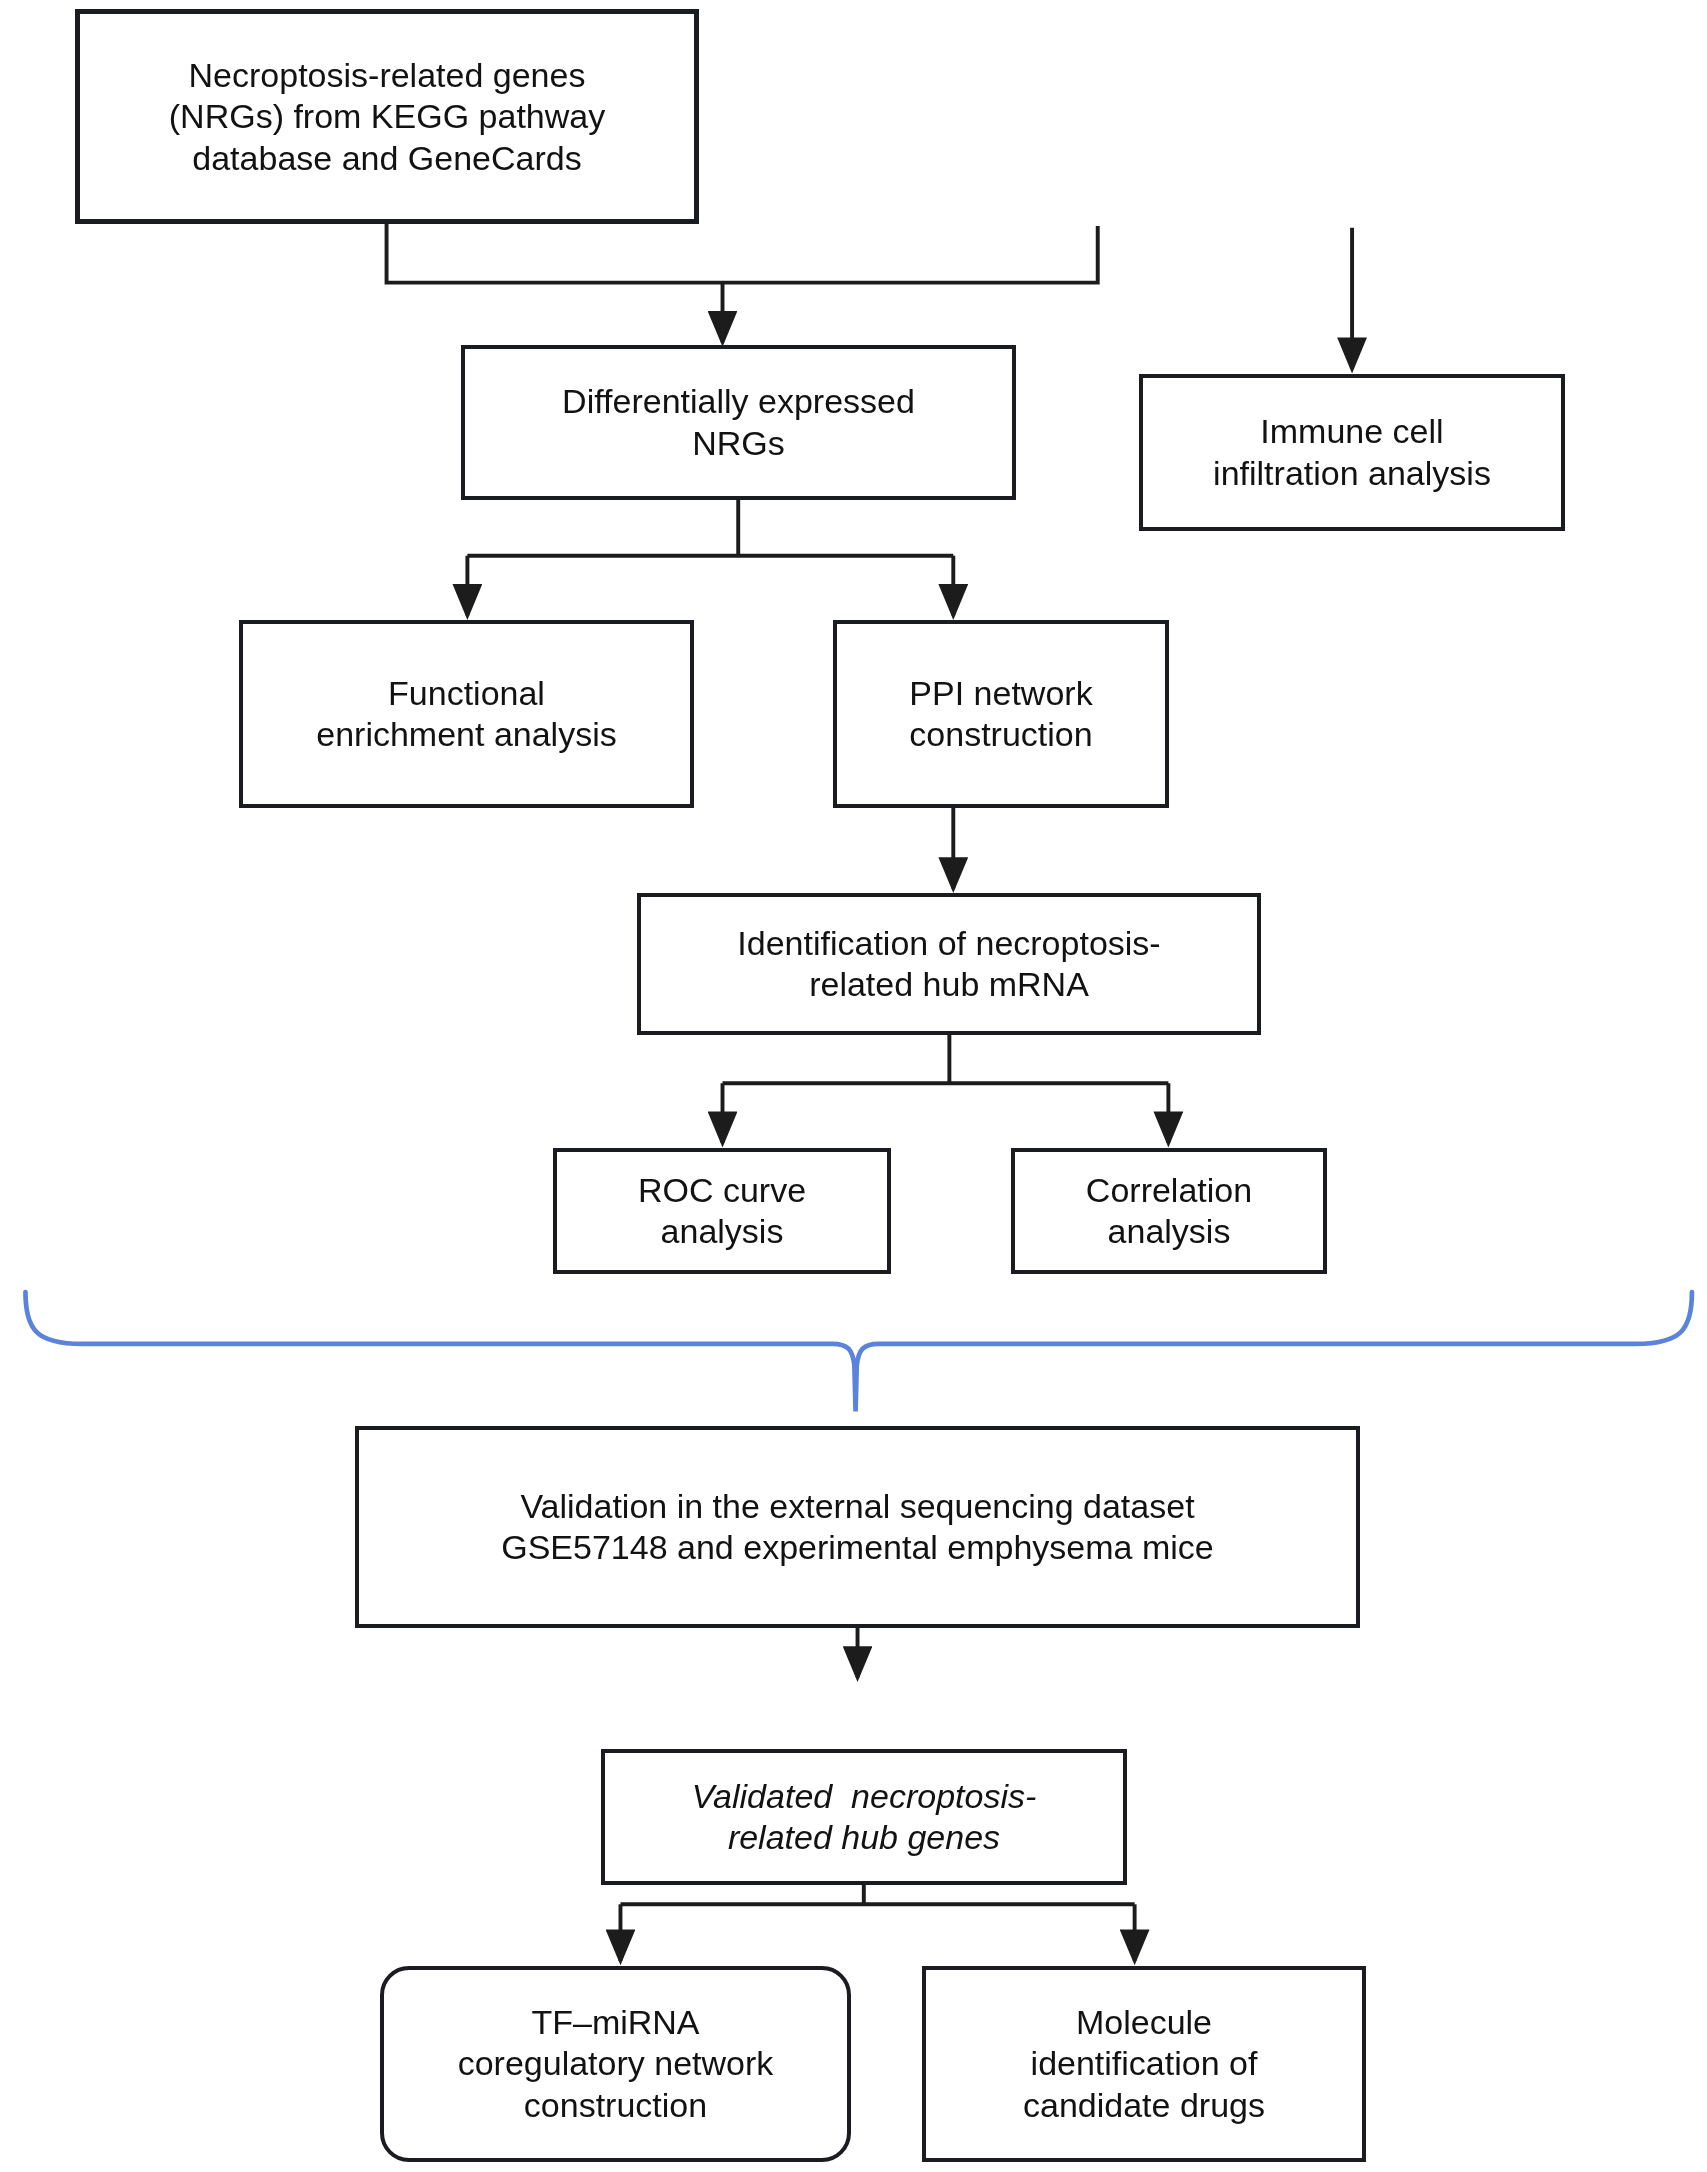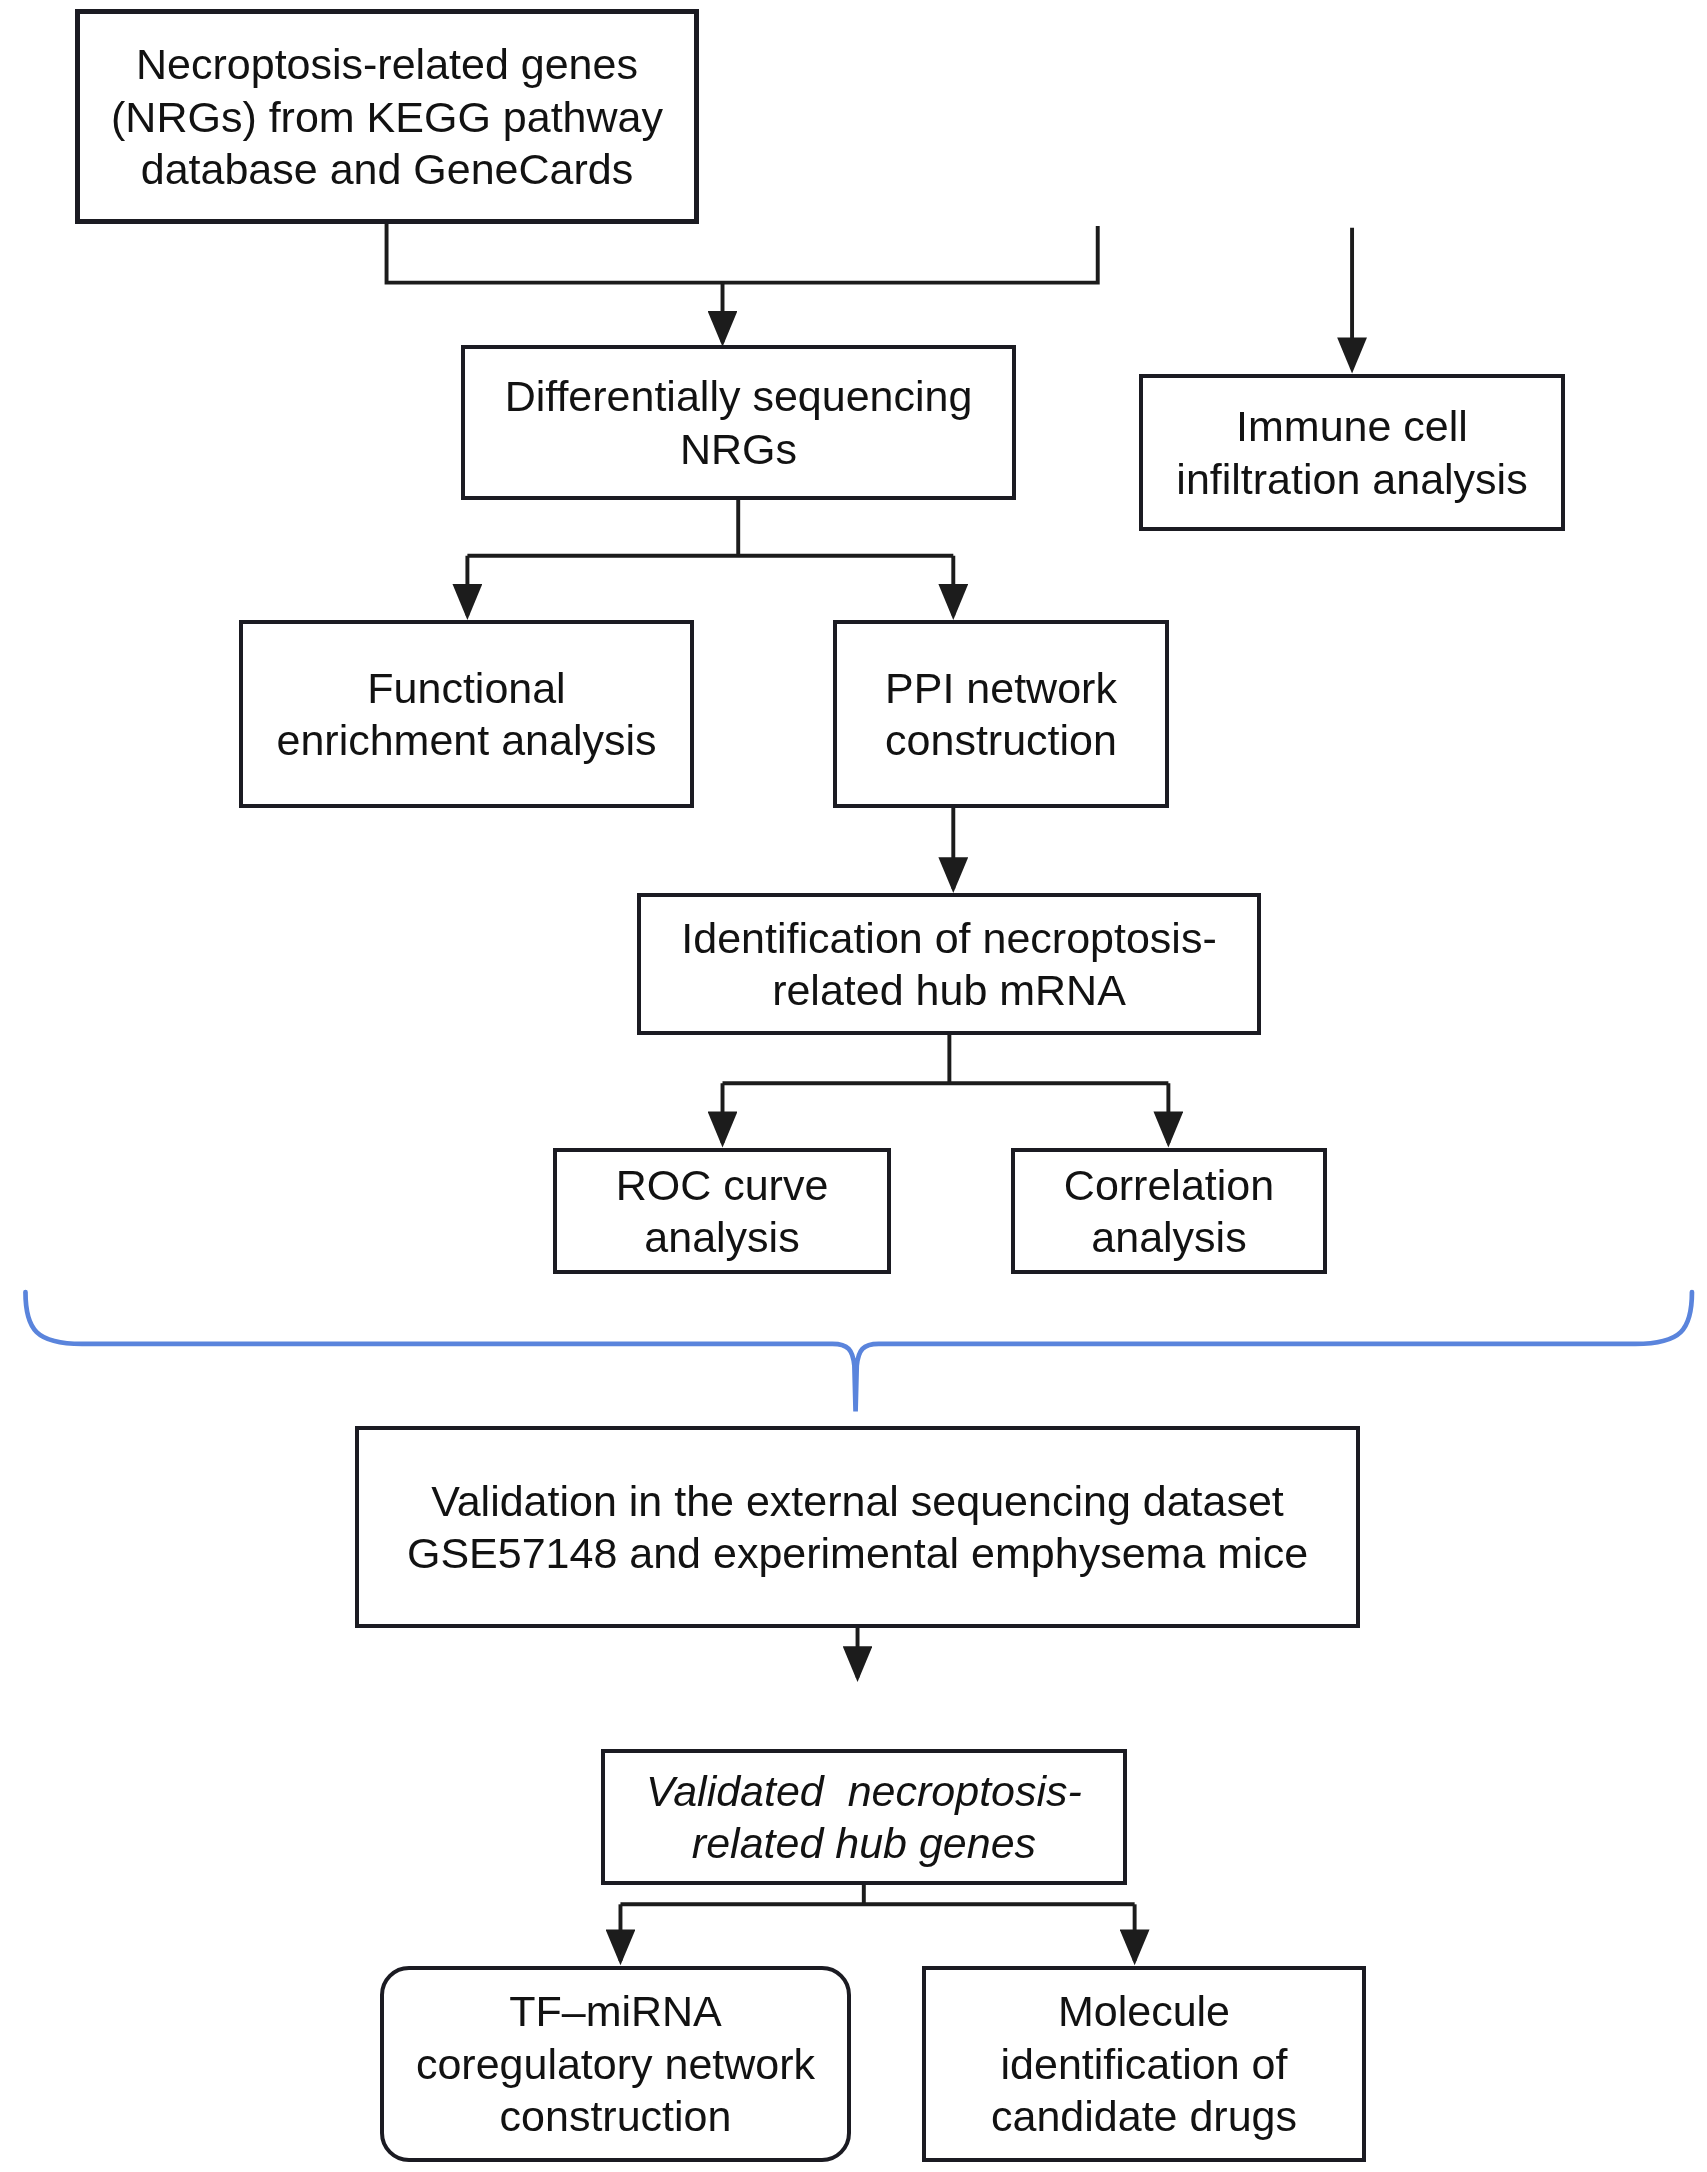--- a/index.html
+++ b/index.html
@@ -21,21 +21,21 @@
     box-sizing: border-box;
     background: var(--box-fill, #ffffff);
     border: 4.7px solid var(--box-border, #1b1b22);
     display: flex;
     align-items: center;
     justify-content: center;
     text-align: center;
   }
   .node .lbl {
     white-space: pre-line;
-    font-size: 43px;
+    font-size: 34px;
     line-height: 1.22;
     color: #121212;
     padding: 0 11px;
   }
   
   .n-nrg       { left:  75px; top:   9.4px; width:  624px; height: 215px; border-width: 5.5px; }
   .n-mrna      { left: 983px; top:   72px; width:  469px; height: 155px; }
   .n-de        { left:  461px; top:  345px; width:  555px; height: 155px; }
   .n-immune    { left: 1139px; top:  374px; width:  426px; height: 157px; }
   .n-func      { left:  239px; top:  620px; width:  455px; height: 188px; align-items: center; }
@@ -95,21 +95,21 @@
   </svg>
 
   <div class="node n-nrg">
     <span class="lbl">Necroptosis-related genes
 (NRGs) from KEGG pathway
 database and GeneCards</span>
   </div>
 
 
   <div class="node n-de">
-    <span class="lbl">Differentially sequencing
+    <span class="lbl">Differentially expressed
 NRGs</span>
   </div>
 
   <div class="node n-immune">
     <span class="lbl">Immune cell
 infiltration analysis</span>
   </div>
 
   <div class="node n-func">
     <span class="lbl">Functional

